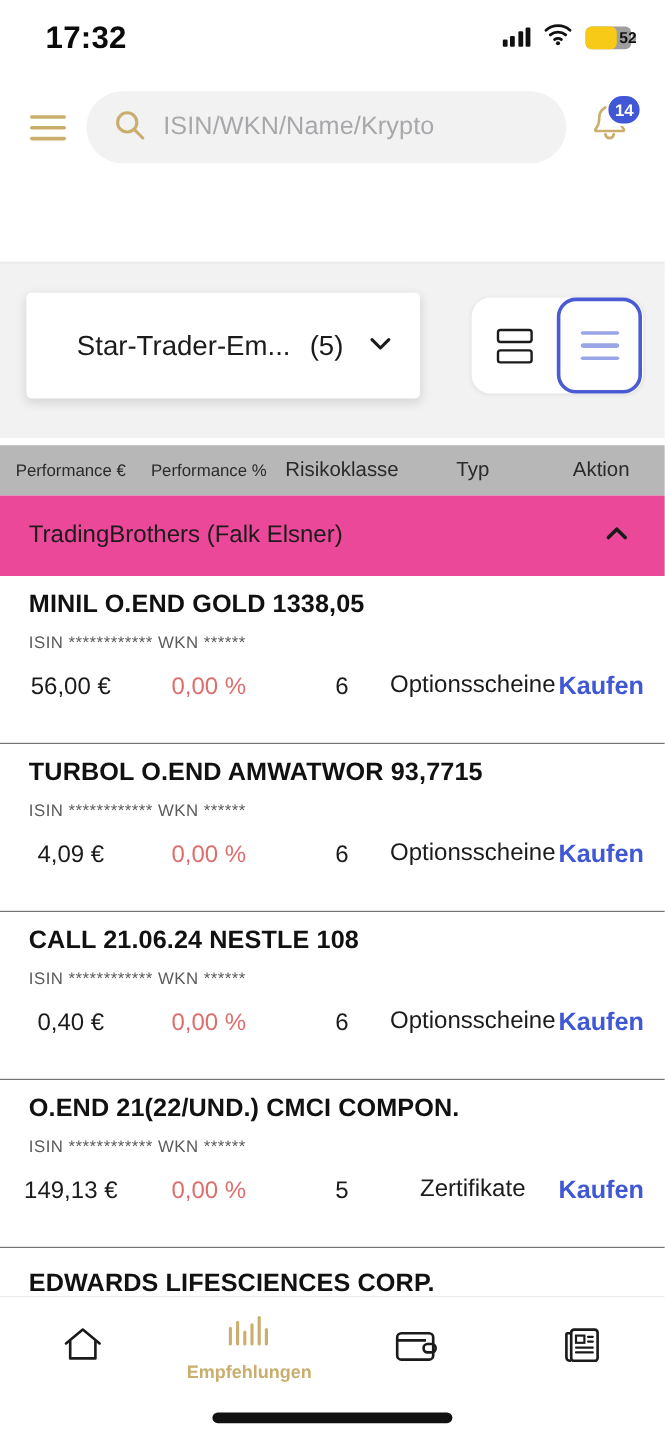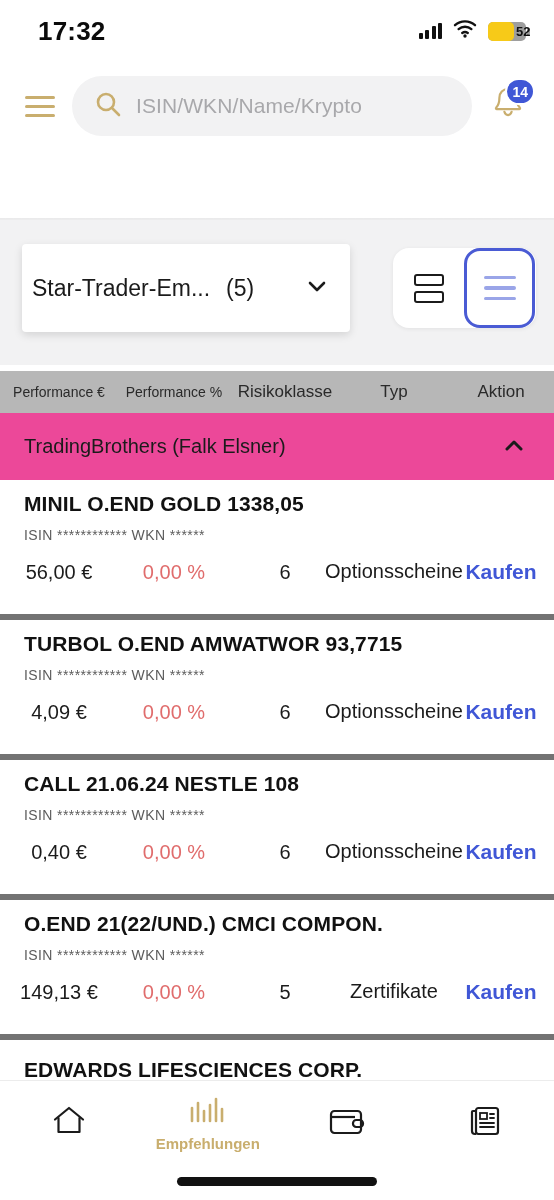--- a/index.html
+++ b/index.html
@@ -87,21 +87,21 @@
 
   
   .selband {
     position:absolute; top:220px; left:0; width:554px; height:145px;
     background:#f2f2f3;
   }
   .dropdown {
     position:absolute; top:24px; left:22px; width:328px; height:88px;
     background:#fff; border-radius:4px;
     box-shadow:0 3px 9px rgba(0,0,0,.13);
-    display:flex; align-items:center; padding:0 20px 0 10px;
+    display:flex; align-items:center; padding:0 20px 0 42px;
   }
   .dd-name { font-size:23px; color:#1b1b1b; }
   .dd-count { font-size:23px; color:#1b1b1b; margin-left:16px; }
   .dd-chev { margin-left:auto; }
 
   .viewtoggle {
     position:absolute; top:28px; right:18px; width:143px; height:80px;
     background:#fff; border-radius:16px; display:flex; align-items:center;
     box-shadow:0 1px 4px rgba(0,0,0,.07);
   }
@@ -130,21 +130,21 @@
   .grouphead {
     position:absolute; top:413px; left:0; width:554px; height:67px;
     background:#ec4899; display:flex; align-items:center;
     padding:0 26px 0 24px;
   }
   .grouphead .gname { font-size:20px; color:#1b1b1b; }
   .grouphead .gchev { margin-left:auto; }
 
   
   .list { position:absolute; top:480px; left:0; width:554px; height:600px; background:#fff; }
-  .row { position:relative; height:140px; border-bottom:6px solid #737373; }
+  .row { position:relative; height:140px; border-bottom:1px solid #737373; }
   .row .title {
     position:absolute; top:12px; left:24px; font-size:21px; font-weight:bold;
     color:#111; letter-spacing:.1px; white-space:nowrap;
   }
   .row .ident {
     position:absolute; top:47px; left:24px; font-size:14px; color:#5c5c5c;
     letter-spacing:.4px;
   }
   .row .cells { position:absolute; top:62px; left:0; width:554px; display:flex; }
   .row .cell { display:flex; align-items:center; justify-content:center;

